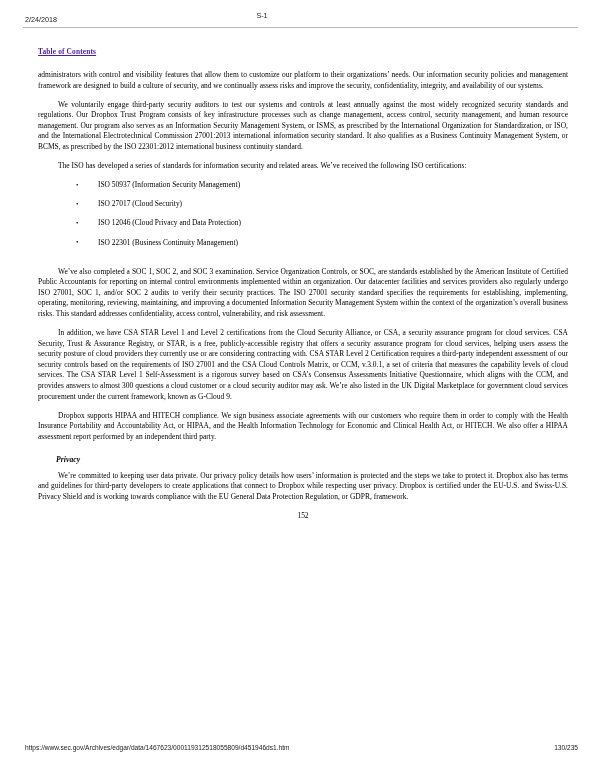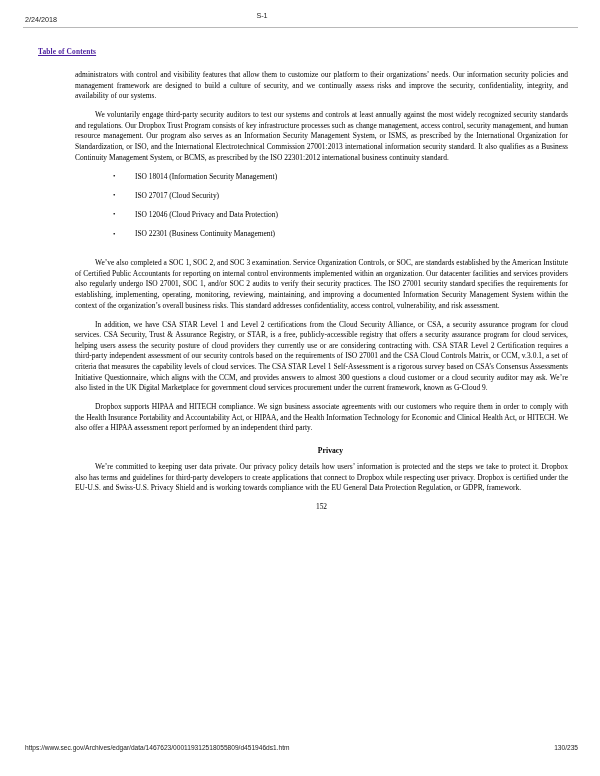--- a/index.html
+++ b/index.html
@@ -89,39 +89,38 @@
     font-size: 7.4px;
     font-weight: bold;
     color: #4b1f9e;
     text-decoration: underline;
     letter-spacing: 0.02em;
   }
 
   .content {
     margin-top: 12px;
     padding: 0 32px 0 38px;
-    margin-left: 37px;
   }
 
   p.body-text {
     margin: 0 0 8.5px 0;
     font-size: 7.45px;
     line-height: 10.6px;
     text-align: justify;
     text-indent: 20px;
     letter-spacing: 0.004em;
   }
   p.body-text.no-indent { text-indent: 0; }
 
   h4.sub-head {
     margin: 12px 0 7px 18px;
     font-size: 7.6px;
     font-weight: bold;
+    font-style: italic;
     letter-spacing: 0.01em;
-    text-align: center;
   }
 
   ul.cert-list {
     list-style: none;
     margin: 7px 0 10px 0;
     padding: 0;
   }
   ul.cert-list li {
     position: relative;
     font-size: 7.45px;
@@ -156,25 +155,26 @@
   <div class="toc-link-wrap">
     <a href="#" class="toc-link">Table of Contents</a>
   </div>
 
   <div class="content">
 
     <p class="body-text no-indent">administrators with control and visibility features that allow them to customize our platform to their organizations’ needs. Our information security policies and management framework are designed to build a culture of security, and we continually assess risks and improve the security, confidentiality, integrity, and availability of our systems.</p>
 
     <p class="body-text">We voluntarily engage third-party security auditors to test our systems and controls at least annually against the most widely recognized security standards and regulations. Our Dropbox Trust Program consists of key infrastructure processes such as change management, access control, security management, and human resource management. Our program also serves as an Information Security Management System, or ISMS, as prescribed by the International Organization for Standardization, or ISO, and the International Electrotechnical Commission 27001:2013 international information security standard. It also qualifies as a Business Continuity Management System, or BCMS, as prescribed by the ISO 22301:2012 international business continuity standard.</p>
 
+    <p class="body-text">The ISO has developed a series of standards for information security and related areas. We’ve received the following ISO certifications:</p>
 
     <ul class="cert-list">
       <li>
         <span class="bullet-mark">•</span>
-        <span>ISO 18014 (Information Security Management)</span>
+        <span>ISO 50937 (Information Security Management)</span>
       </li>
       <li>
         <span class="bullet-mark">•</span>
         <span>ISO 27017 (Cloud Security)</span>
       </li>
       <li>
         <span class="bullet-mark">•</span>
         <span>ISO 12046 (Cloud Privacy and Data Protection)</span>
       </li>
       <li>

